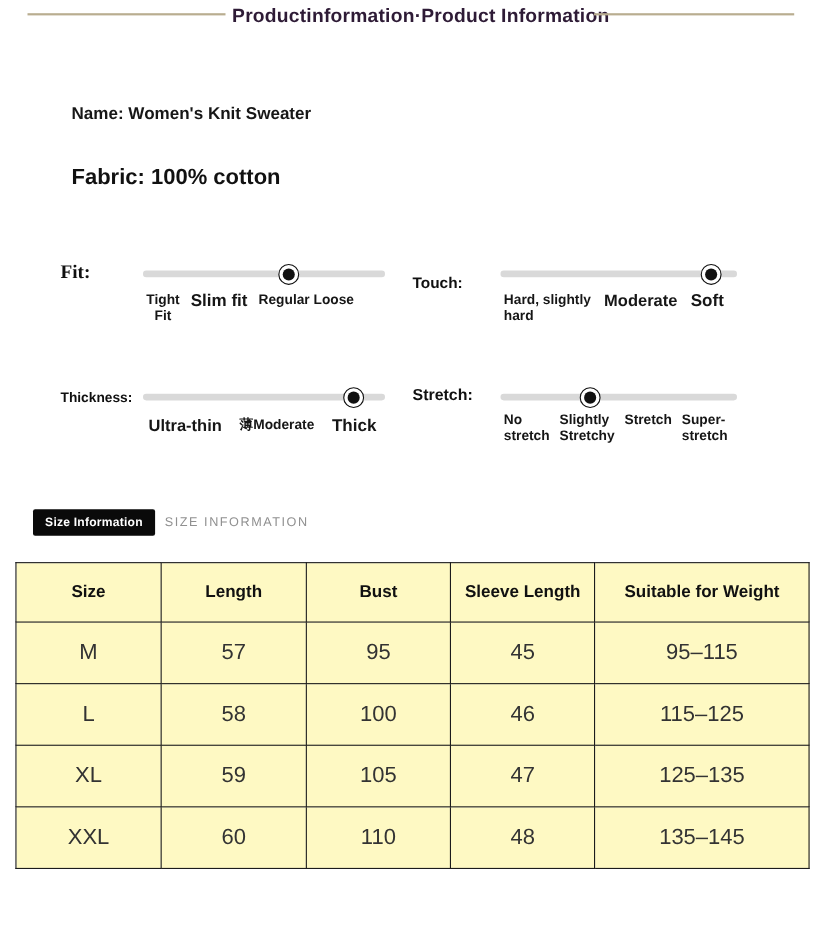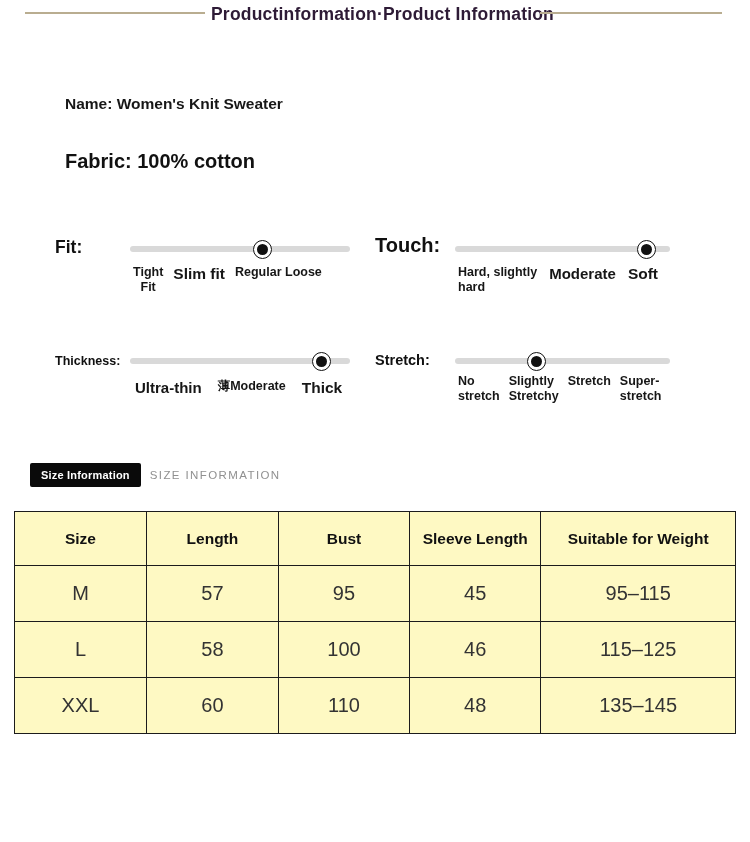--- a/index.html
+++ b/index.html
@@ -38,22 +38,22 @@
   }
 
   
   .attr { position: absolute; width: 302px; height: 80px; }
   .attr[data-attr-id="fit"]       { left: 55px;  top: 232px; }
   .attr[data-attr-id="touch"]     { left: 375px; top: 232px; }
   .attr[data-attr-id="thickness"] { left: 55px;  top: 344px; }
   .attr[data-attr-id="stretch"]   { left: 375px; top: 344px; }
 
   .attr-label { position: absolute; left: 0; top: 5px; font-weight: bold; color: #101010; }
-  .attr[data-attr-id="fit"]       .attr-label { font-size: 17.5px; top: 5px; }
-  .attr[data-attr-id="touch"]     .attr-label { font-size: 20px; top: 2px; }
+  .attr[data-attr-id="fit"]       .attr-label { font-size: 17.5px; top: 5px; font-family: Liberation Serif, serif; }
+  .attr[data-attr-id="touch"]     .attr-label { font-size: 14px; top: 17px; }
   .attr[data-attr-id="thickness"] .attr-label { font-size: 12.5px; top: 10px; }
   .attr[data-attr-id="stretch"]   .attr-label { font-size: 14.5px; top: 8px; }
 
   .track-wrap { position: absolute; top: 7px; height: 20px; }
   .attr[data-attr-id="fit"]       .track-wrap, .attr[data-attr-id="thickness"] .track-wrap { left: 75px; width: 220px; }
   .attr[data-attr-id="touch"]     .track-wrap, .attr[data-attr-id="stretch"]   .track-wrap { left: 80px; width: 215px; }
 
   .track {
     position: absolute; left: 0; right: 0; top: 7px; height: 6px;
     background: #d9d9d9; border-radius: 3px;
@@ -195,20 +195,27 @@
           <td>95–115</td>
         </tr>
         <tr>
           <td>L</td>
           <td>58</td>
           <td>100</td>
           <td>46</td>
           <td>115–125</td>
         </tr>
         <tr>
+          <td>XL</td>
+          <td>59</td>
+          <td>105</td>
+          <td>47</td>
+          <td>125–135</td>
+        </tr>
+        <tr>
           <td>XXL</td>
           <td>60</td>
           <td>110</td>
           <td>48</td>
           <td>135–145</td>
         </tr>
       </tbody>
   </table>
 
 </div>

